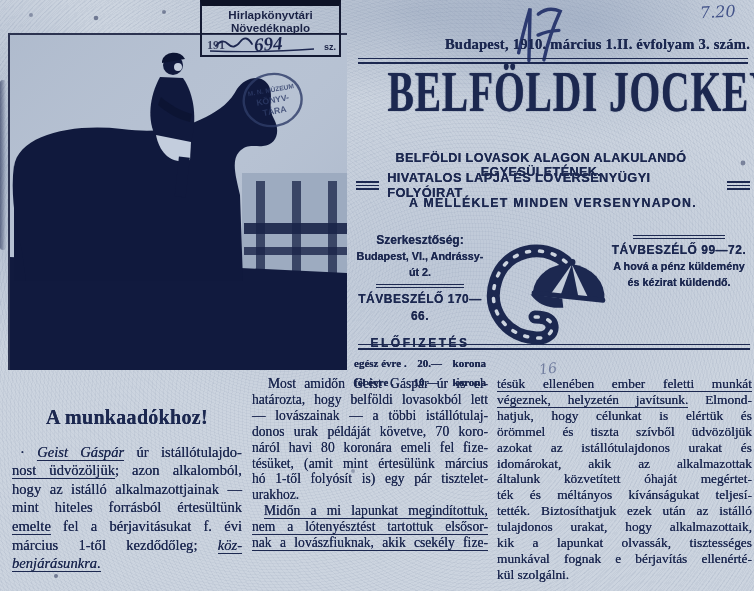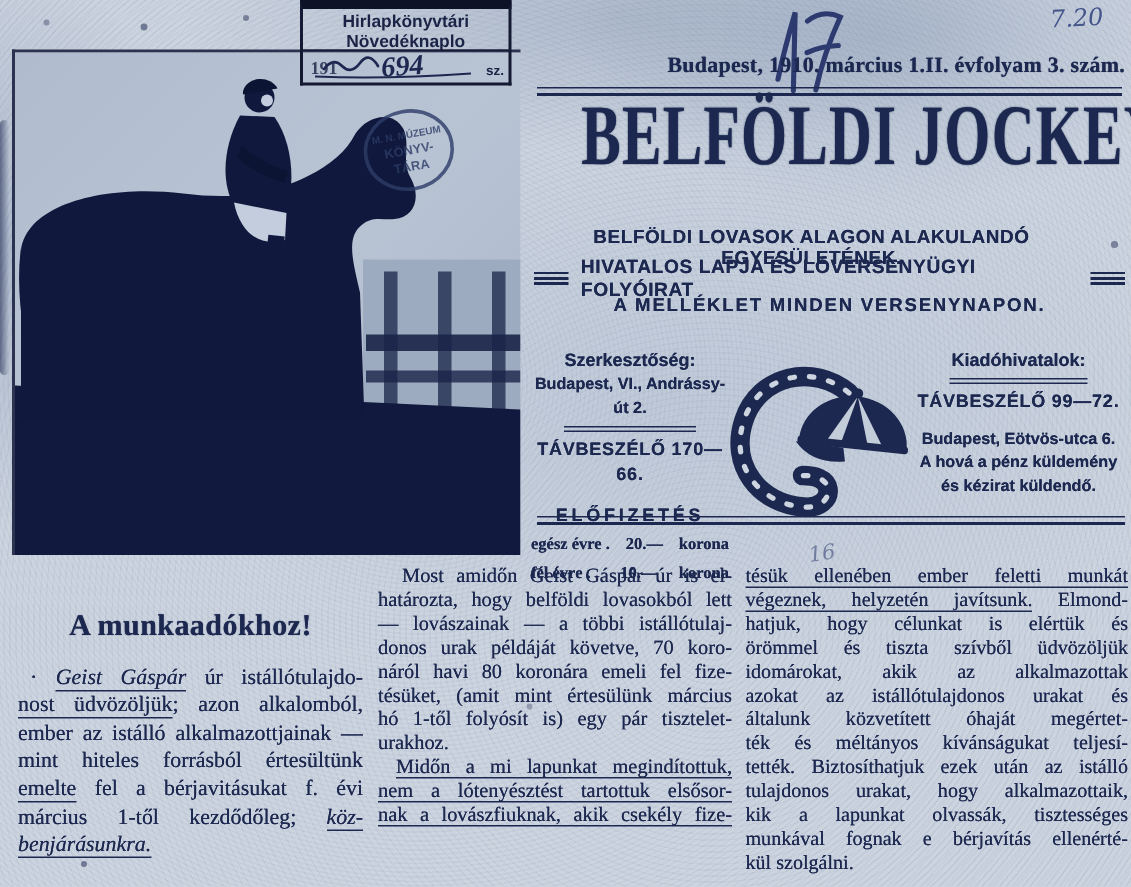--- a/index.html
+++ b/index.html
@@ -203,36 +203,34 @@
       <path d="M40,22 L50,54 L60,54 Z" fill="#c3ccd9"></path>
       <path d="M40,22 L40,54 L44,54 Z" fill="#1c2850"></path>
       <circle cx="40" cy="20" r="3.4" fill="#1c2850"></circle>
       <rect x="3" y="52" width="74" height="5" rx="2" fill="#1c2850"></rect>
       <path d="M2,56 Q14,70 36,66 L34,57 Z" fill="#1c2850"></path>
     </g>
   </svg>
 </div>
 
 <div class="abs office sans" style="left:606px;top:232px;width:146px;">
-  <div class="ttl">Kiadóhivatalok:</div>
   <div class="drule-sm" style="width:92px;"></div>
   <div class="phone">TÁVBESZÉLŐ 99—72.</div>
-  <div class="addr" style="margin-top:9px;">Budapest, Eötvös-utca 6.</div>
   <div class="addr">A hová a pénz küldemény</div>
   <div class="addr">és kézirat küldendő.</div>
 </div>
 
 <div class="abs drule" style="left:358px;top:344px;width:392px;"></div>
 
 <div class="abs article art-left">
   <div class="art-left-title">A munkaadókhoz!</div>
   <div>
       <div class="tl" style="text-indent: 8px;"><span>· </span><span class="u i">Geist Gáspár</span><span> úr istállótulajdo-</span></div>
       <div class="tl"><span class="u">nost üdvözöljük</span><span>; azon alkalomból,</span></div>
-      <div class="tl"><span>ember az istálló alkalmazottjainak —</span></div>
+      <div class="tl"><span>hogy az istálló alkalmazottjainak —</span></div>
       <div class="tl"><span>mint hiteles forrásból értesültünk</span></div>
       <div class="tl"><span class="u">emelte</span><span> fel a bérjavitásukat f. évi</span></div>
       <div class="tl"><span>március 1-től kezdődőleg; </span><span class="u i">köz-</span></div>
       <div class="tl end"><span class="u i">benjárásunkra.</span></div>
     </div>
 </div>
 
 <div class="abs article art-mid">
   <div>
       <div class="tl" style="text-indent: 16px;"><span>Most amidőn Geist Gáspár úr is el-</span></div>
@@ -248,22 +246,22 @@
       <div class="tl"><span class="u">nak a lovászfiuknak, akik csekély fize-</span></div>
     </div>
 </div>
 
 <div class="abs article art-right">
   <div>
       <div class="tl"><span class="u">tésük ellenében ember feletti munkát</span></div>
       <div class="tl"><span class="u">végeznek, helyzetén javítsunk.</span><span> Elmond-</span></div>
       <div class="tl"><span>hatjuk, hogy célunkat is elértük és</span></div>
       <div class="tl"><span>örömmel és tiszta szívből üdvözöljük</span></div>
+      <div class="tl"><span>azokat az istállótulajdonos urakat és</span></div>
       <div class="tl"><span>idomárokat, akik az alkalmazottak</span></div>
-      <div class="tl"><span>azokat az istállótulajdonos urakat és</span></div>
       <div class="tl"><span>általunk közvetített óhaját megértet-</span></div>
       <div class="tl"><span>ték és méltányos kívánságukat teljesí-</span></div>
       <div class="tl"><span>tették. Biztosíthatjuk ezek után az istálló</span></div>
       <div class="tl"><span>tulajdonos urakat, hogy alkalmazottaik,</span></div>
       <div class="tl"><span>kik a lapunkat olvassák, tisztességes</span></div>
       <div class="tl"><span>munkával fognak e bérjavítás ellenérté-</span></div>
       <div class="tl end"><span>kül szolgálni.</span></div>
     </div>
 </div>
 

